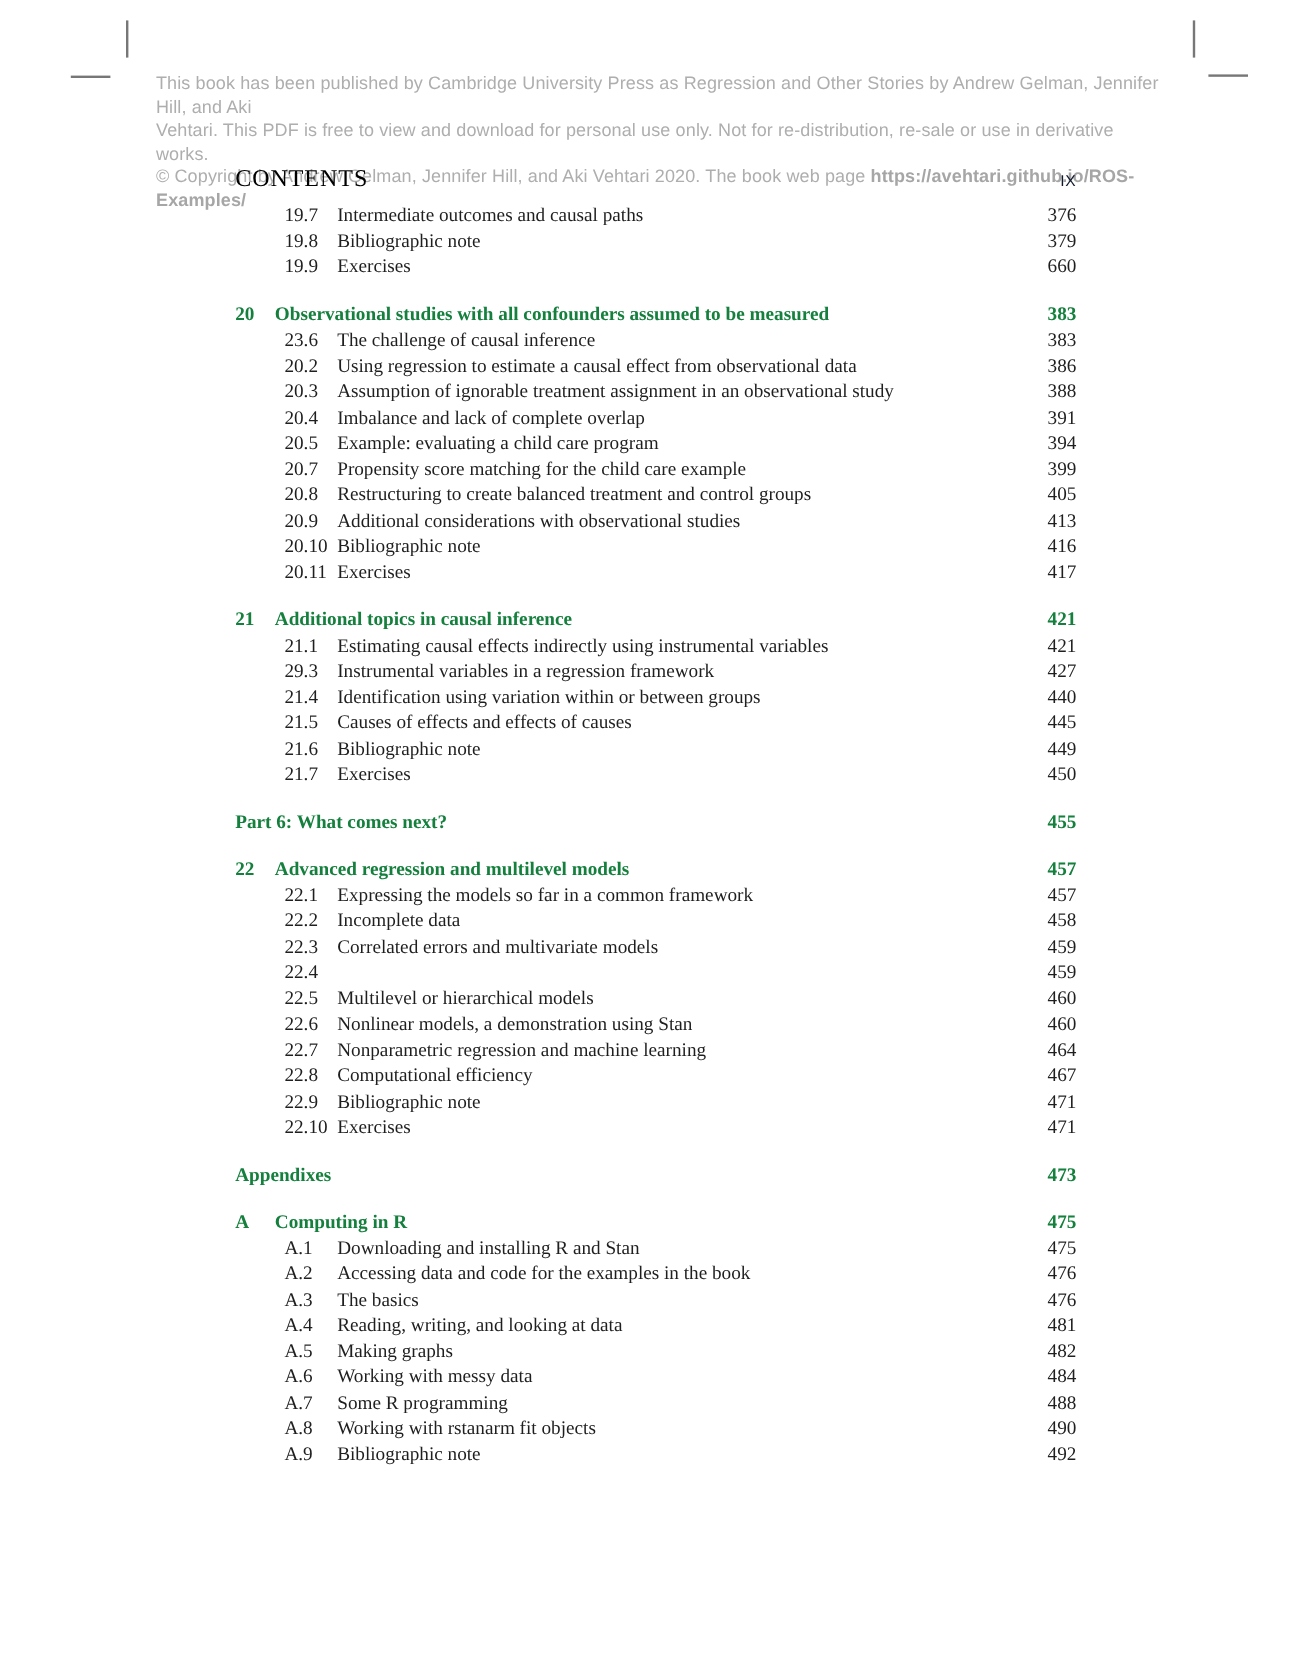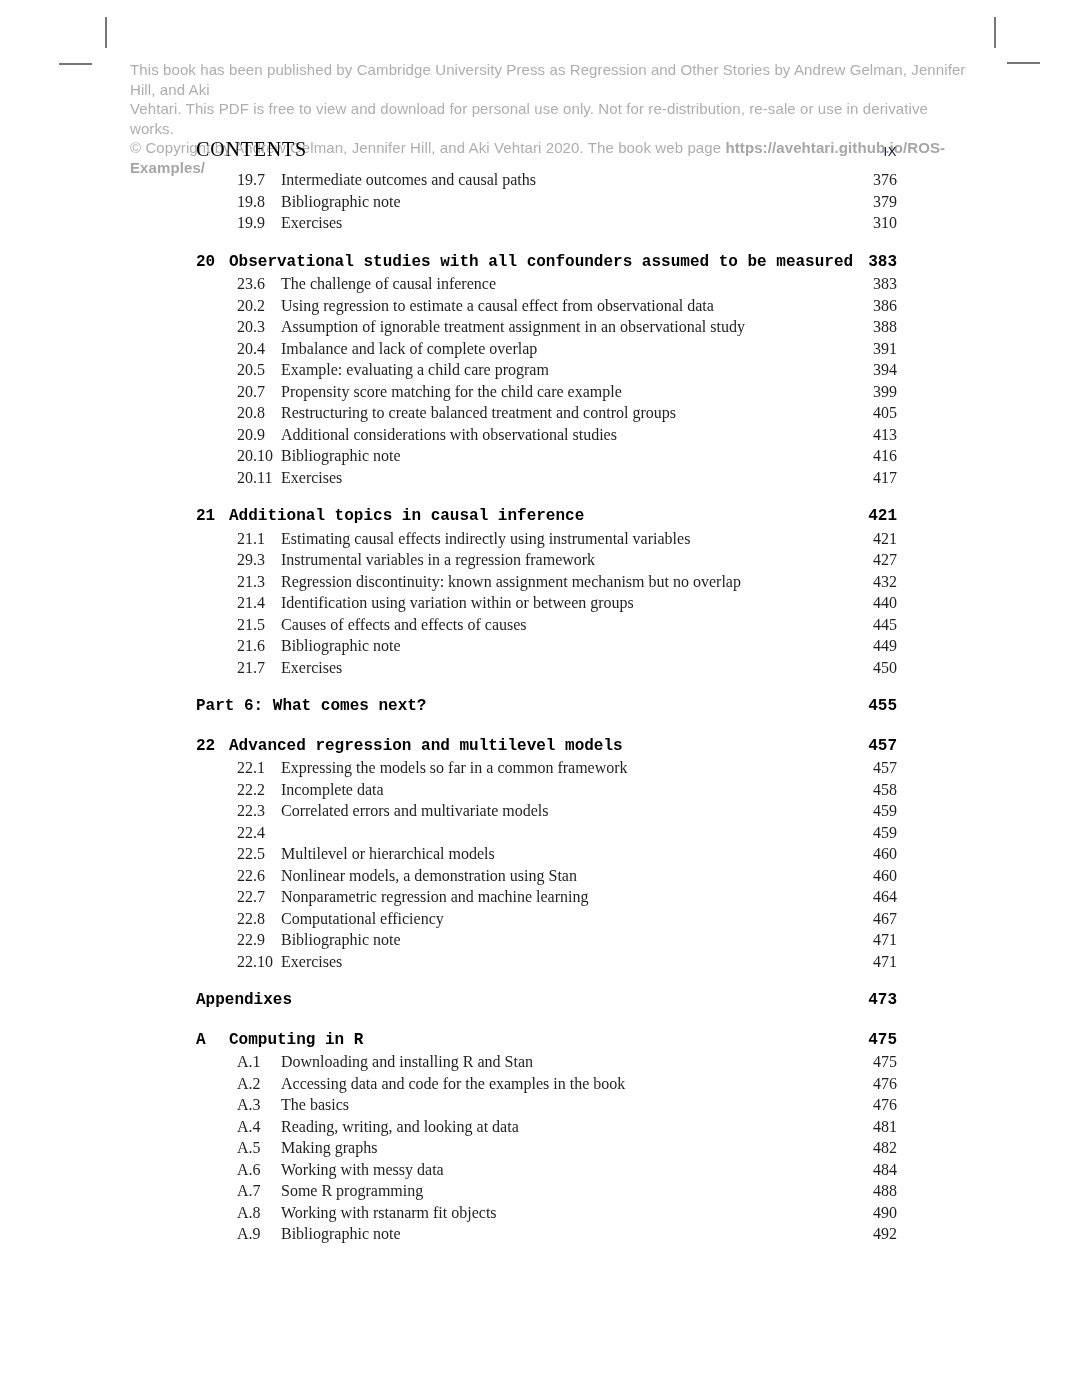--- a/index.html
+++ b/index.html
@@ -43,21 +43,21 @@
   
   .toc{
     position:absolute;left:196px;top:169px;width:701px;
     font-size:16px;color:#1f1f1f;
   }
   .toc-group{margin-bottom:18px;}
   .toc-row{
     display:flex;align-items:baseline;
     line-height:21.5px;white-space:nowrap;
   }
-  .toc-row.heading{font-weight:bold;color:#000000;font-family:Liberation Mono, monospace;}
+  .toc-row.heading{font-weight:bold;color:#15803d;}
   .toc-row .num{flex:0 0 auto;}
   .toc-row.heading .num{min-width:33px;}
   .toc-row.section .num{margin-left:41px;min-width:44px;}
   .toc-row .title{flex:0 0 auto;}
   .toc-row .fill{flex:1 1 auto;}
   .toc-row .pagenum{flex:0 0 auto;text-align:center;}
 </style>
 </head>
 <body>
 
@@ -94,21 +94,21 @@
         <div class="toc-row section">
           <span class="num">19.8</span>
           <span class="title">Bibliographic note</span>
           <span class="fill"></span>
           <span class="pagenum">379</span>
         </div>
         <div class="toc-row section">
           <span class="num">19.9</span>
           <span class="title">Exercises</span>
           <span class="fill"></span>
-          <span class="pagenum">310</span>
+          <span class="pagenum">660</span>
         </div>
       </div>
       <div class="toc-group">
         <div class="toc-row heading">
           <span class="num">20</span>
           <span class="title">Observational studies with all confounders assumed to be measured</span>
           <span class="fill"></span>
           <span class="pagenum">383</span>
         </div>
         <div class="toc-row section">
@@ -185,26 +185,20 @@
           <span class="fill"></span>
           <span class="pagenum">421</span>
         </div>
         <div class="toc-row section">
           <span class="num">29.3</span>
           <span class="title">Instrumental variables in a regression framework</span>
           <span class="fill"></span>
           <span class="pagenum">427</span>
         </div>
         <div class="toc-row section">
-          <span class="num">21.3</span>
-          <span class="title">Regression discontinuity: known assignment mechanism but no overlap</span>
-          <span class="fill"></span>
-          <span class="pagenum">432</span>
-        </div>
-        <div class="toc-row section">
           <span class="num">21.4</span>
           <span class="title">Identification using variation within or between groups</span>
           <span class="fill"></span>
           <span class="pagenum">440</span>
         </div>
         <div class="toc-row section">
           <span class="num">21.5</span>
           <span class="title">Causes of effects and effects of causes</span>
           <span class="fill"></span>
           <span class="pagenum">445</span>

